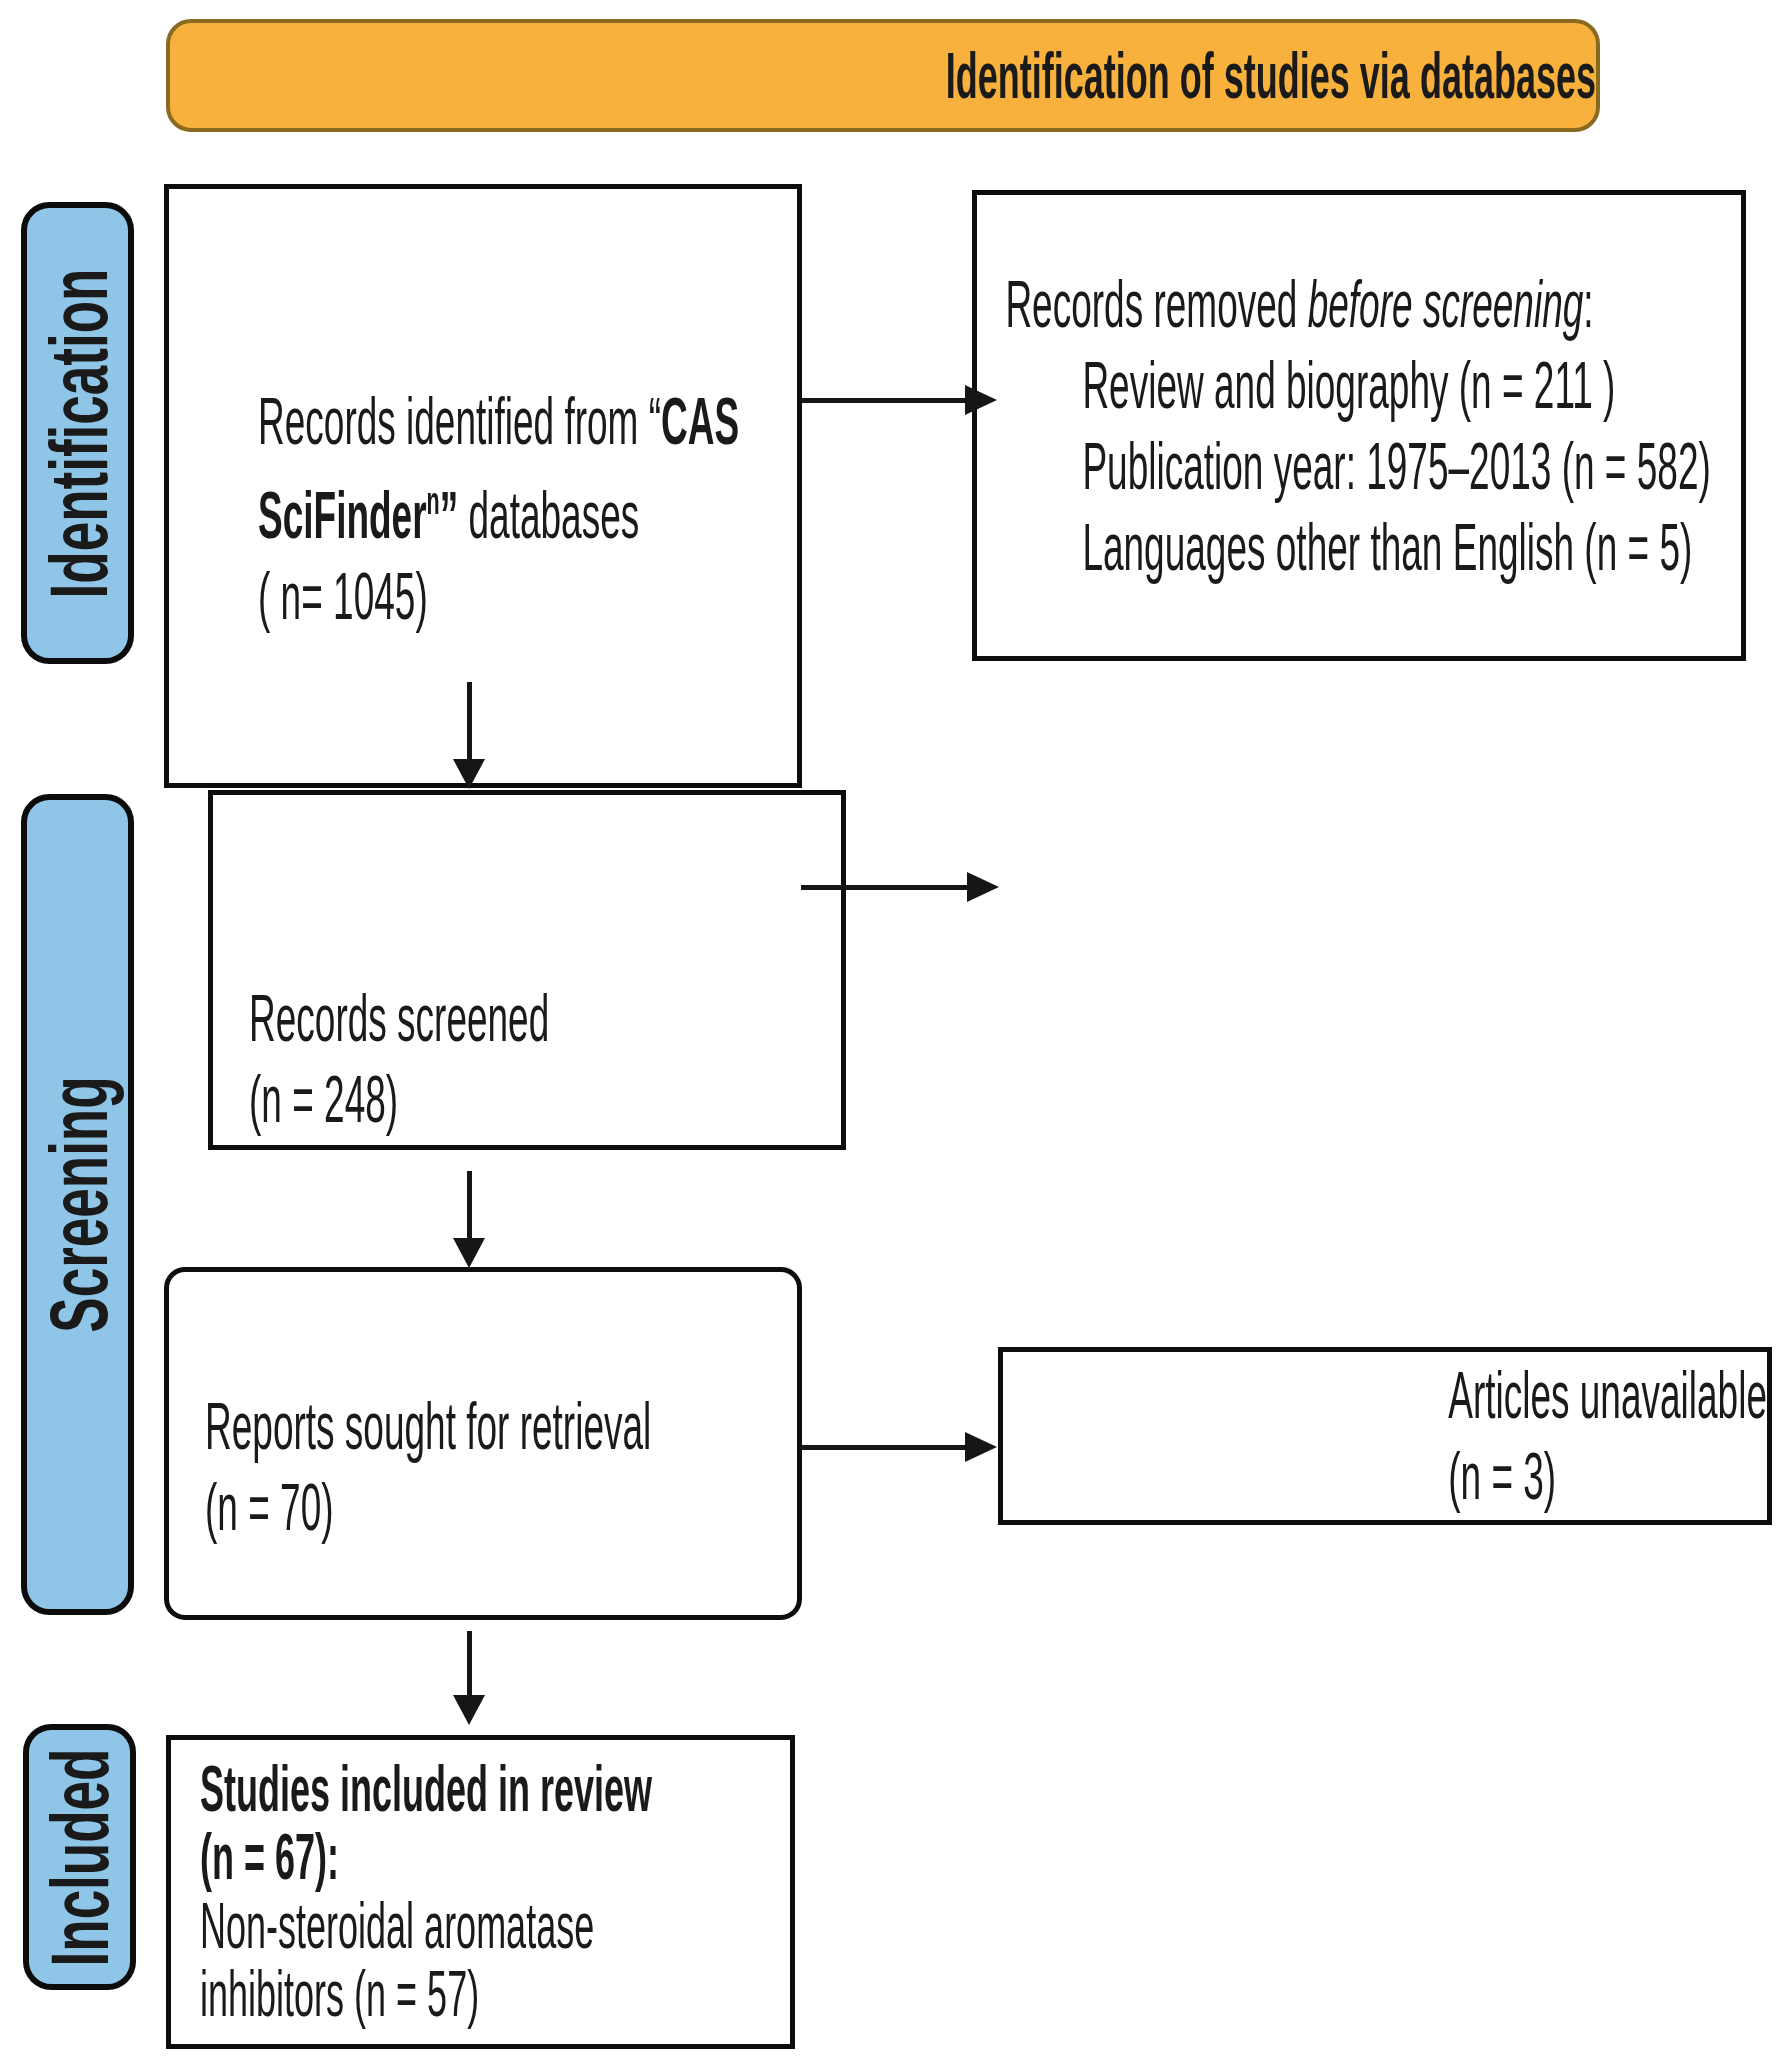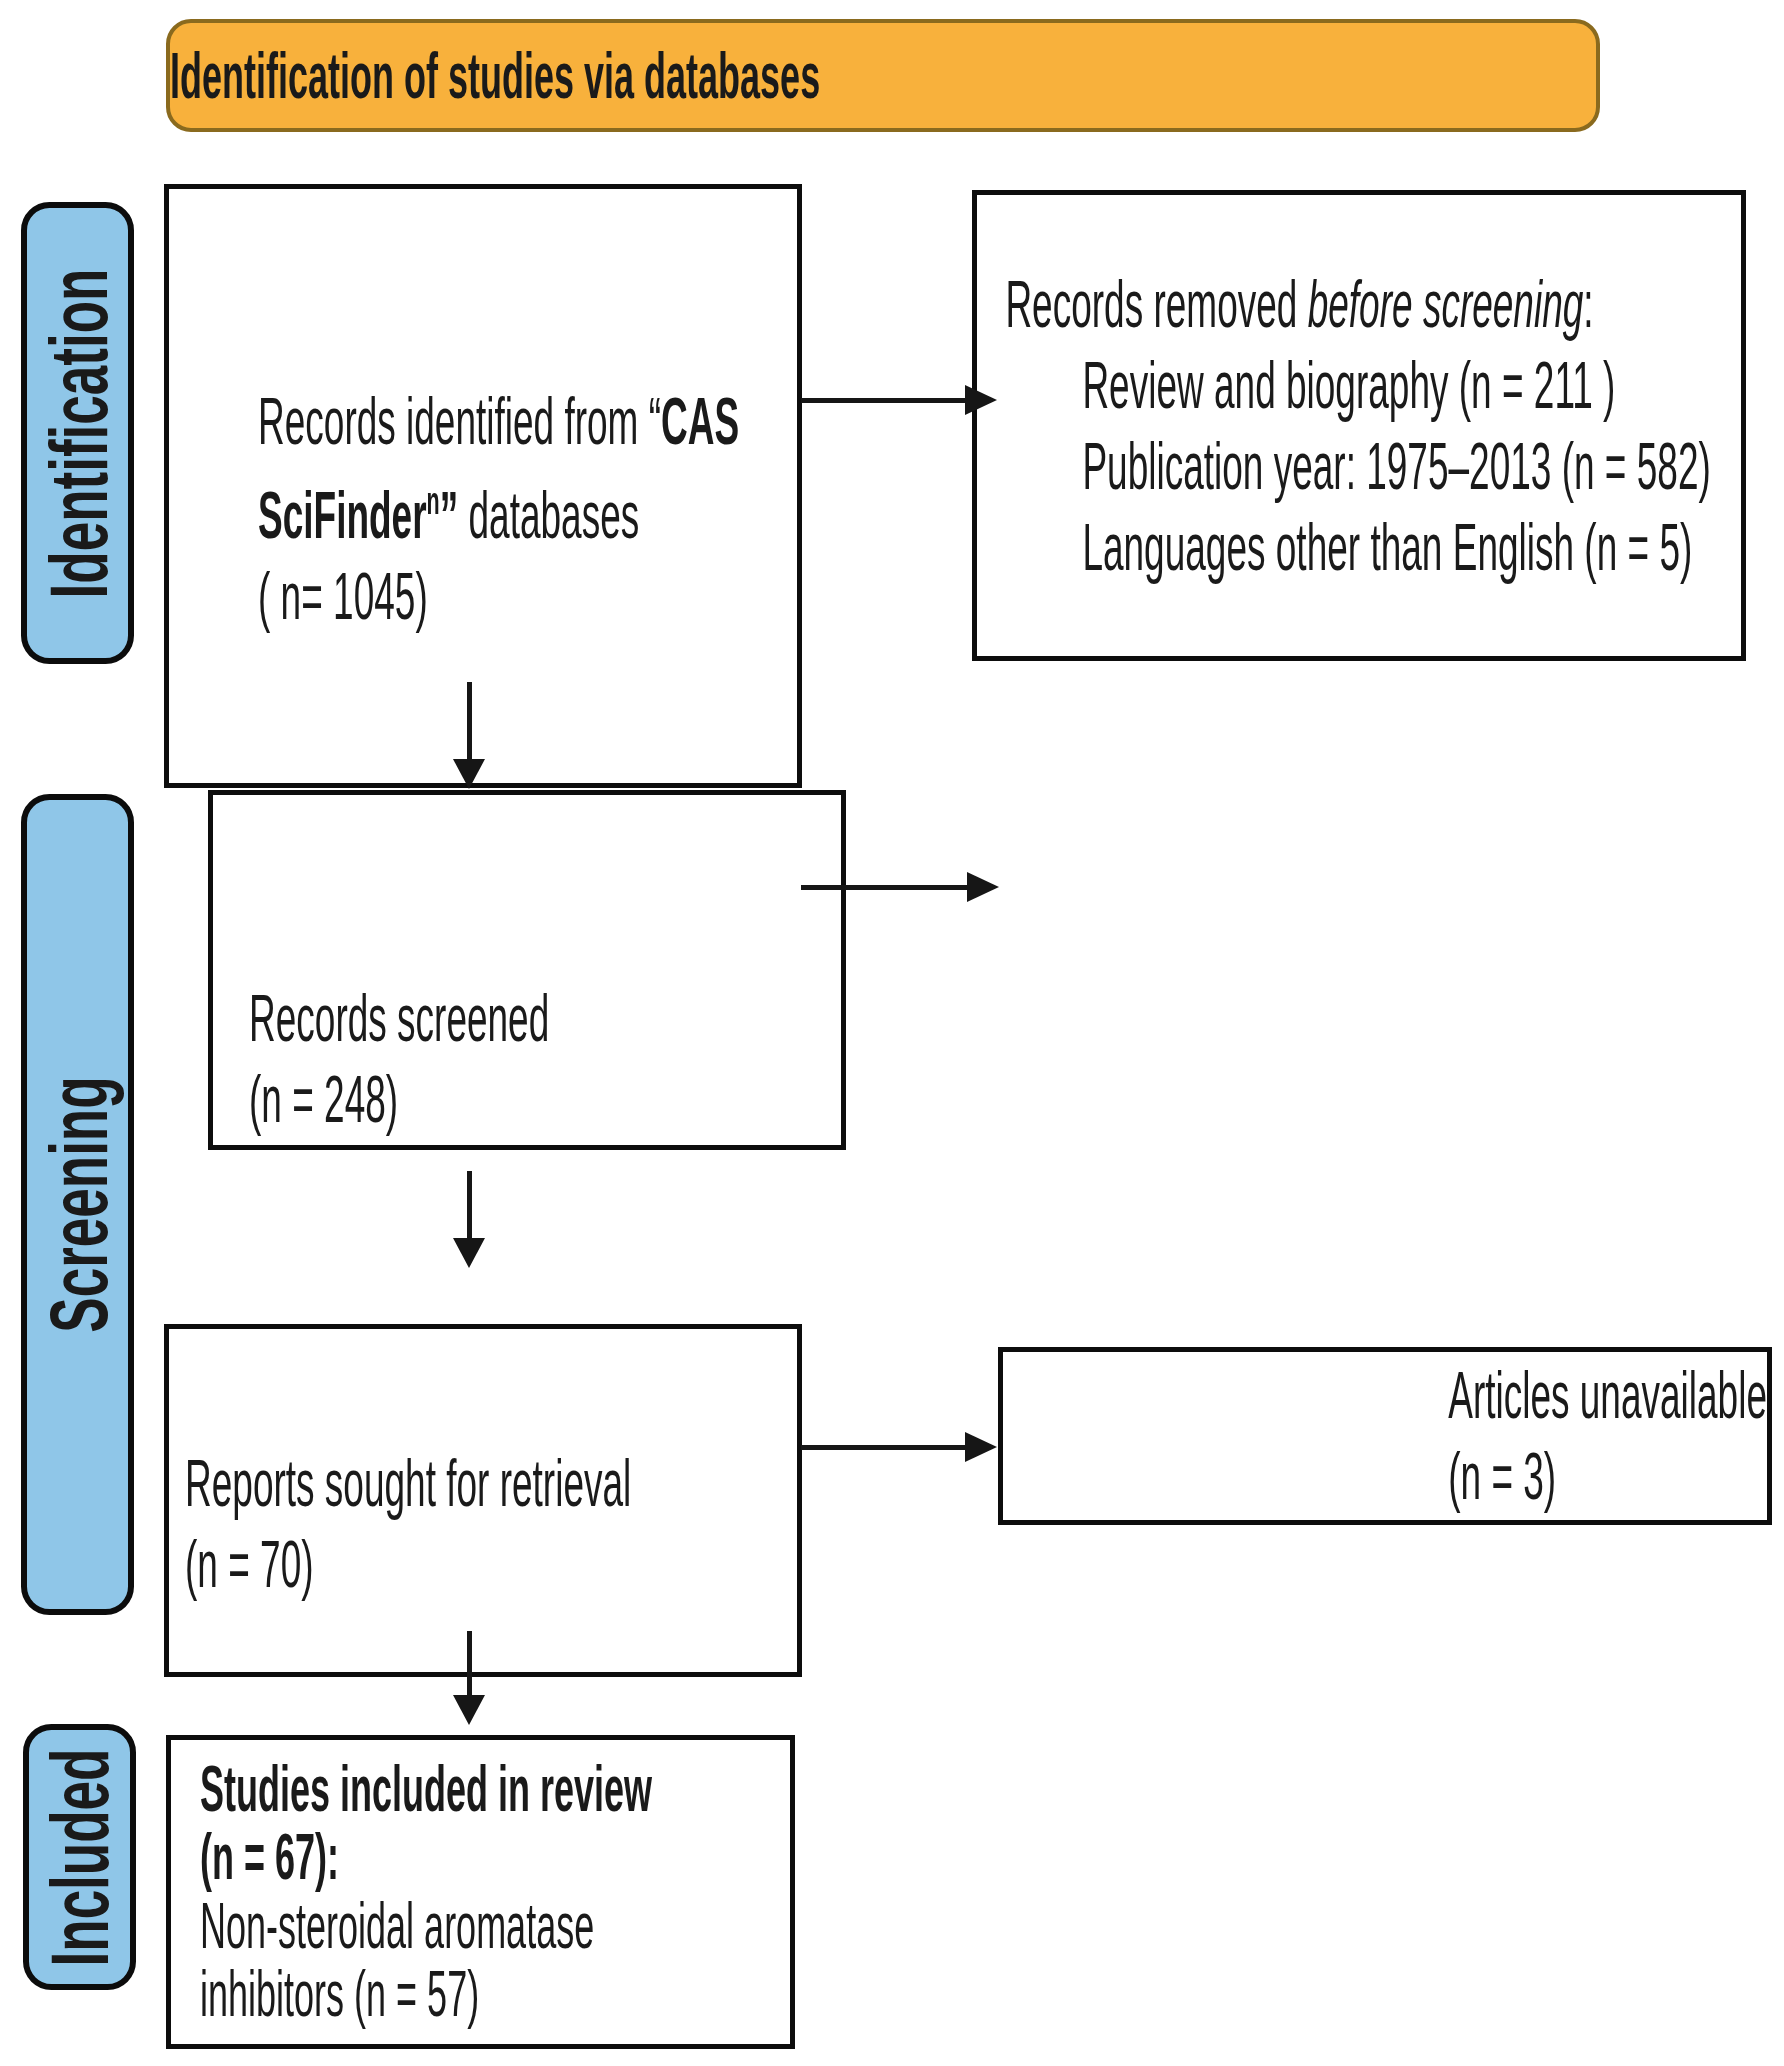--- a/index.html
+++ b/index.html
@@ -21,21 +21,21 @@
     color:var(--text);
     overflow:hidden;
   }
 
   
   .banner{
     position:absolute;left:166px;top:19px;width:1434px;height:113px;
     background:var(--banner-fill);
     border:4.7px solid var(--banner-border);
     border-radius:25px;
-    display:flex;align-items:center;justify-content:flex-start;
+    display:flex;align-items:center;justify-content:flex-end;
     box-sizing:border-box;
   }
   .banner .btxt{
     font-size:36px;font-weight:bold;white-space:nowrap;
     transform:scaleY(1.8);
   }
 
   
   .stage{
     position:absolute;
@@ -56,21 +56,21 @@
   
   .fbox{
     position:absolute;
     background:#fff;
     border:5.3px solid var(--box-border);
     box-sizing:border-box;
     display:flex;flex-direction:column;justify-content:center;
   }
   .box-identified{left:164px;top:184px;width:638px;height:604px;padding-left:89px;padding-right:18px;}
   .box-screened{left:164px;top:790px;width:638px;height:360px;padding-left:36px;margin-left:44px;}
-  .box-sought{left:164px;top:1324px;width:638px;height:353px;padding-left:16px;}
+  .box-sought{left:164px;top:1267px;width:638px;height:353px;padding-left:36px;border-radius:21px;}
   .box-included{left:166px;top:1735px;width:629px;height:314px;padding-left:29px;}
   .box-removed{left:972px;top:190px;width:774px;height:471px;padding-left:28.4px;}
   .box-excluded{left:1000px;top:803px;width:772px;height:174px;padding-left:28.4px;}
   .box-unavailable{left:998px;top:1347px;width:774px;height:178px;padding-left:28.4px;align-items:flex-end;}
 
   .lines{transform:scaleY(1.8);}
   .line{font-size:37px;line-height:45px;white-space:nowrap;}
   .line.indent{padding-left:77px;}
   .tight .line{font-size:36px;line-height:38px;}
   .line .b{font-weight:bold;}

